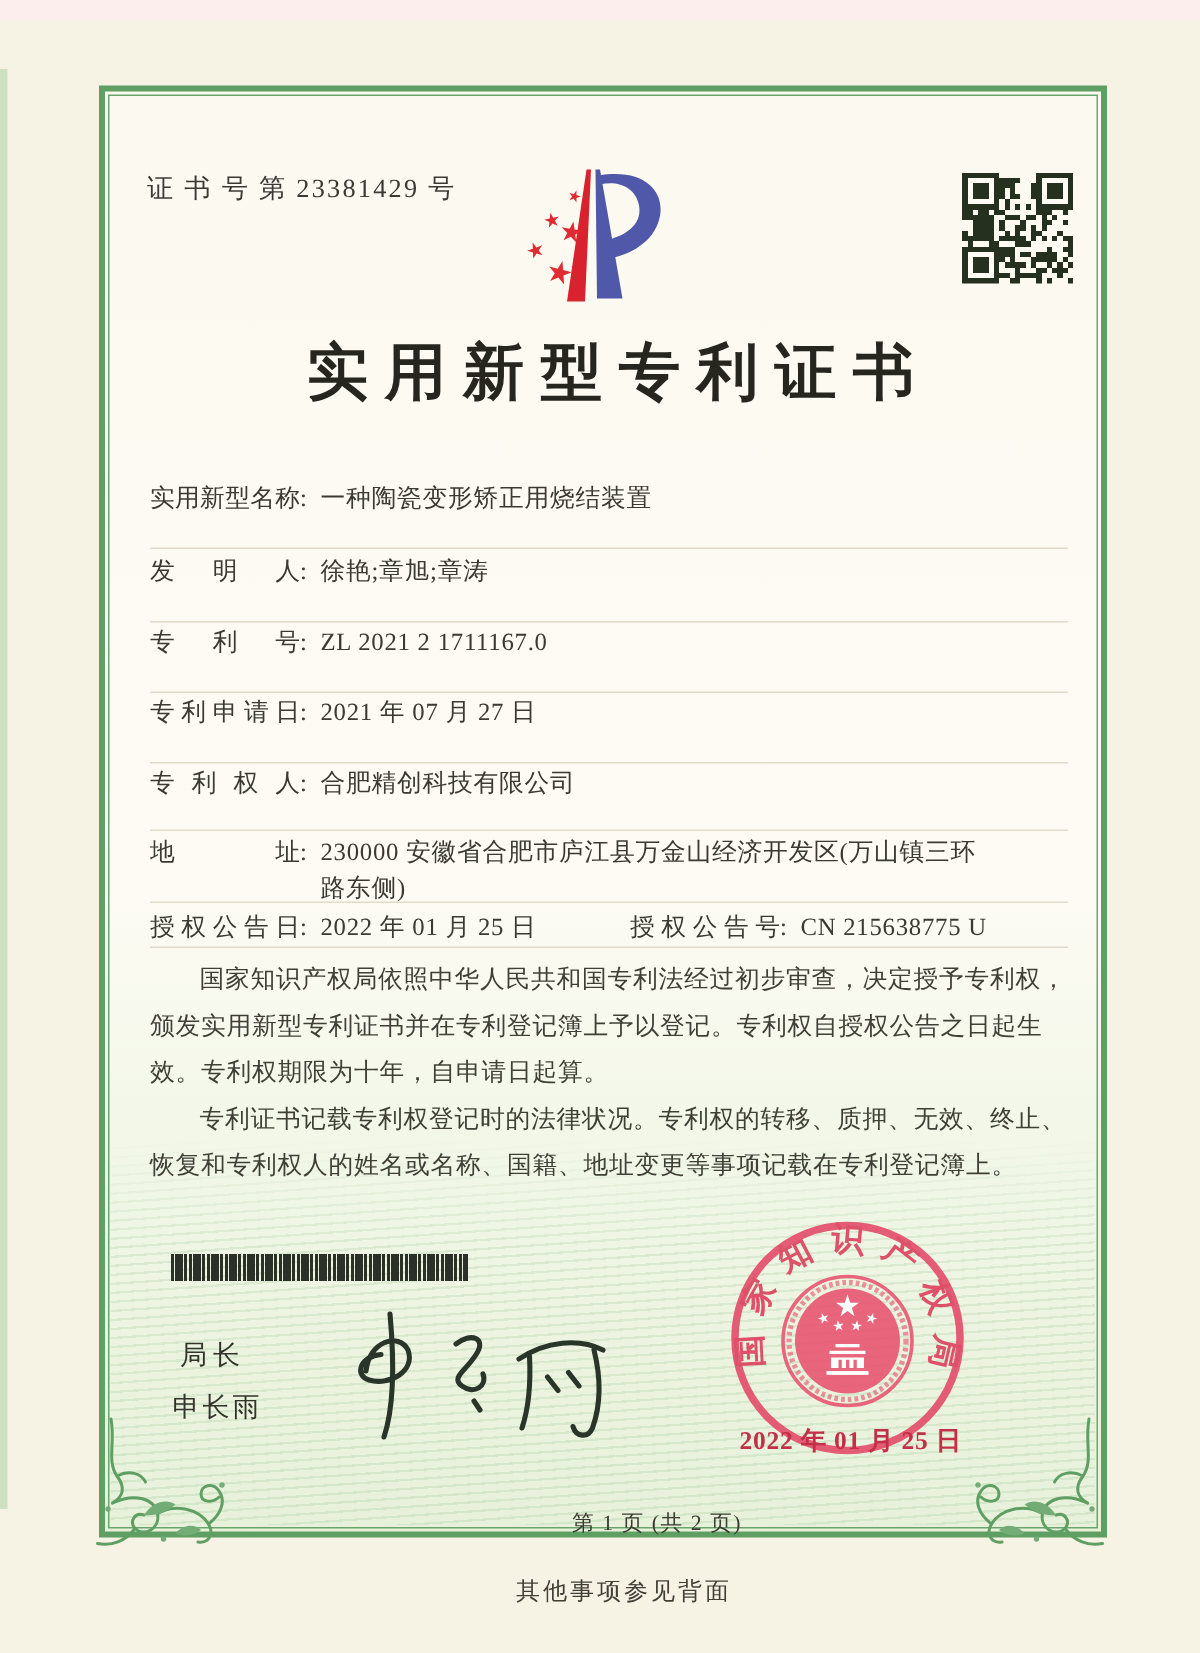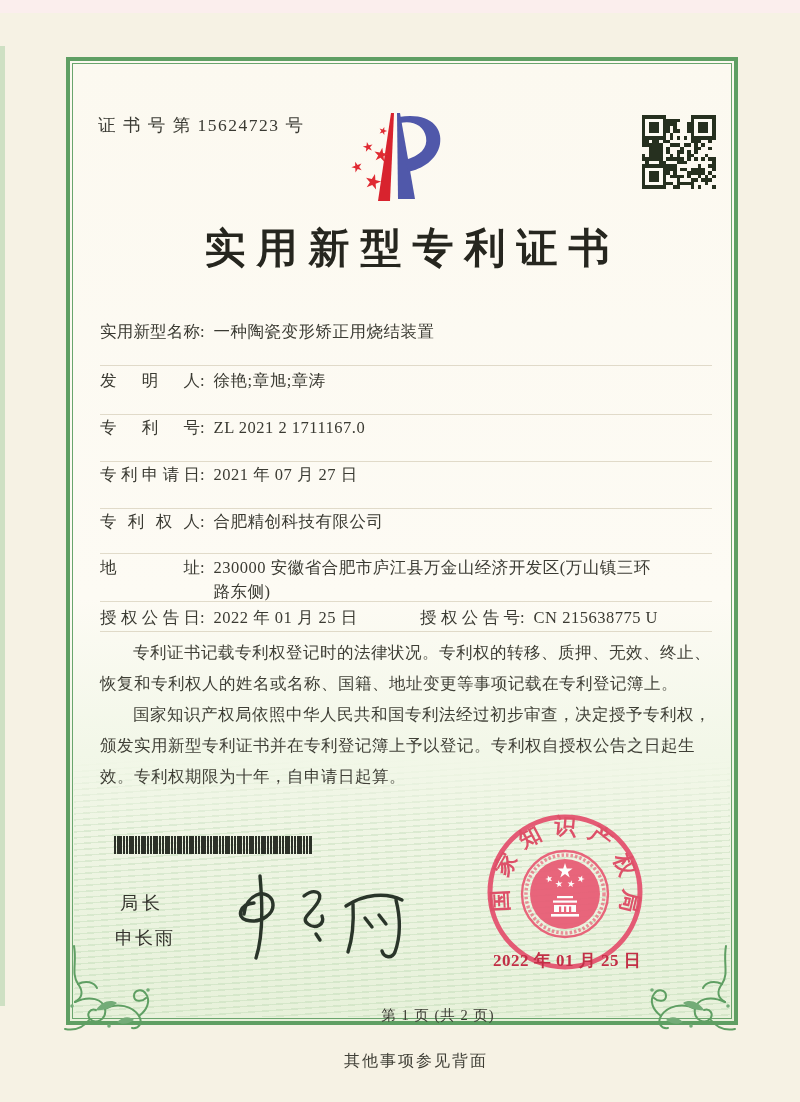--- a/index.html
+++ b/index.html
@@ -141,21 +141,21 @@
   </g>
   <g fill="#74ac78">
     <path d="M 34,66 C 40,57 49,55 55,59 C 49,64 41,67 34,66 Z"></path>
     <path d="M 55,78 C 61,72 68,72 72,76 C 67,80 60,81 55,78 Z"></path>
     <circle cx="10" cy="62" r="1.8"></circle>
       <circle cx="47" cy="82" r="1.8"></circle>
       <circle cx="86" cy="46" r="1.8"></circle>
   </g>
 </svg>
 
-<div class="cert-no">证 书 号 第 15624723 号</div>
+<div class="cert-no">证 书 号 第 23381429 号</div>
 
 <svg class="logo" width="110" height="95" viewBox="0 0 110 95">
   <defs>
     <path id="star" d="M0,-1 L0.2245,-0.309 0.951,-0.309 0.363,0.118 0.588,0.809 0,0.382 -0.588,0.809 -0.363,0.118 -0.951,-0.309 -0.2245,-0.309 Z"></path>
   </defs>
 
   <g fill="#5058aa">
     <polygon points="61,2 64,2 79,88 62,88"></polygon>
     <path d="M 63,6 C 93,1 107,16 104,33 C 101,49 86,58 72,61 L 69,49 C 84,45 92,37 90,26 C 88,14 76,9 64,12 Z"></path>
   </g>
@@ -350,22 +350,22 @@
   <span class="field-label">地址</span><span class="field-colon">:</span><span class="field-value">230000 安徽省合肥市庐江县万金山经济开发区(万山镇三环路东侧)</span>
 </div>
 <div class="field-row row-7">
   <span class="field-label">授权公告日</span><span class="field-colon">:</span><span class="field-value">2022 年 01 月 25 日</span>
   <span class="pair2">
     <span class="field-label">授权公告号</span><span class="field-colon">:</span><span class="field-value">CN 215638775 U</span>
   </span>
 </div>
 
 <div class="law-text">
+  <p>国家知识产权局依照中华人民共和国专利法经过初步审查，决定授予专利权，颁发实用新型专利证书并在专利登记簿上予以登记。专利权自授权公告之日起生效。专利权期限为十年，自申请日起算。</p>
   <p>专利证书记载专利权登记时的法律状况。专利权的转移、质押、无效、终止、恢复和专利权人的姓名或名称、国籍、地址变更等事项记载在专利登记簿上。</p>
-  <p>国家知识产权局依照中华人民共和国专利法经过初步审查，决定授予专利权，颁发实用新型专利证书并在专利登记簿上予以登记。专利权自授权公告之日起生效。专利权期限为十年，自申请日起算。</p>
 </div>
 
 <div class="barcode"></div>
 
 <div class="director-title">局长</div>
 <div class="director-name">申长雨</div>
 <svg class="signature" width="190" height="90" viewBox="0 0 190 90">
   <g stroke="#2a352a" stroke-width="3.4" fill="none" stroke-linecap="round" stroke-linejoin="round">
     <path d="M 18,42 C 20,22 40,16 46,28 C 51,42 34,52 20,48 C 10,45 14,32 28,31"></path>
     <path d="M 34,4 C 36,26 38,62 30,86"></path>

